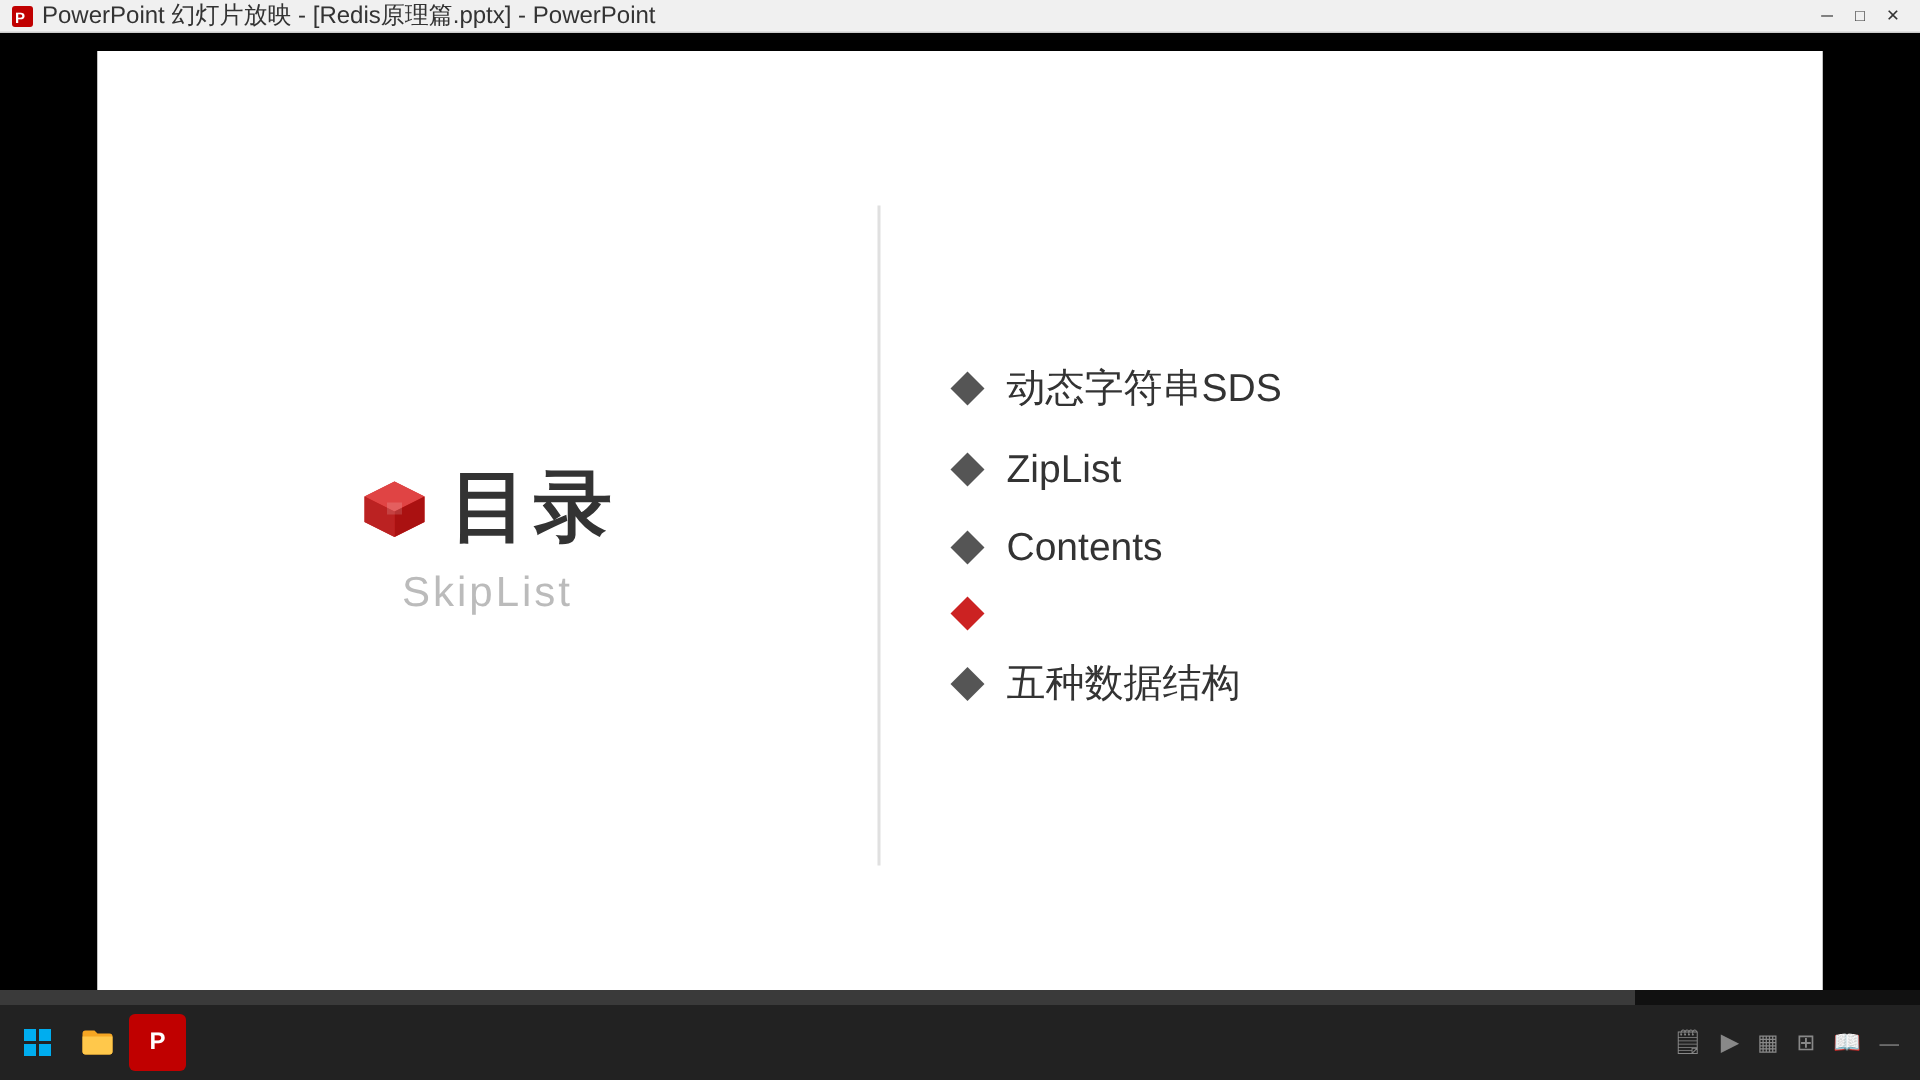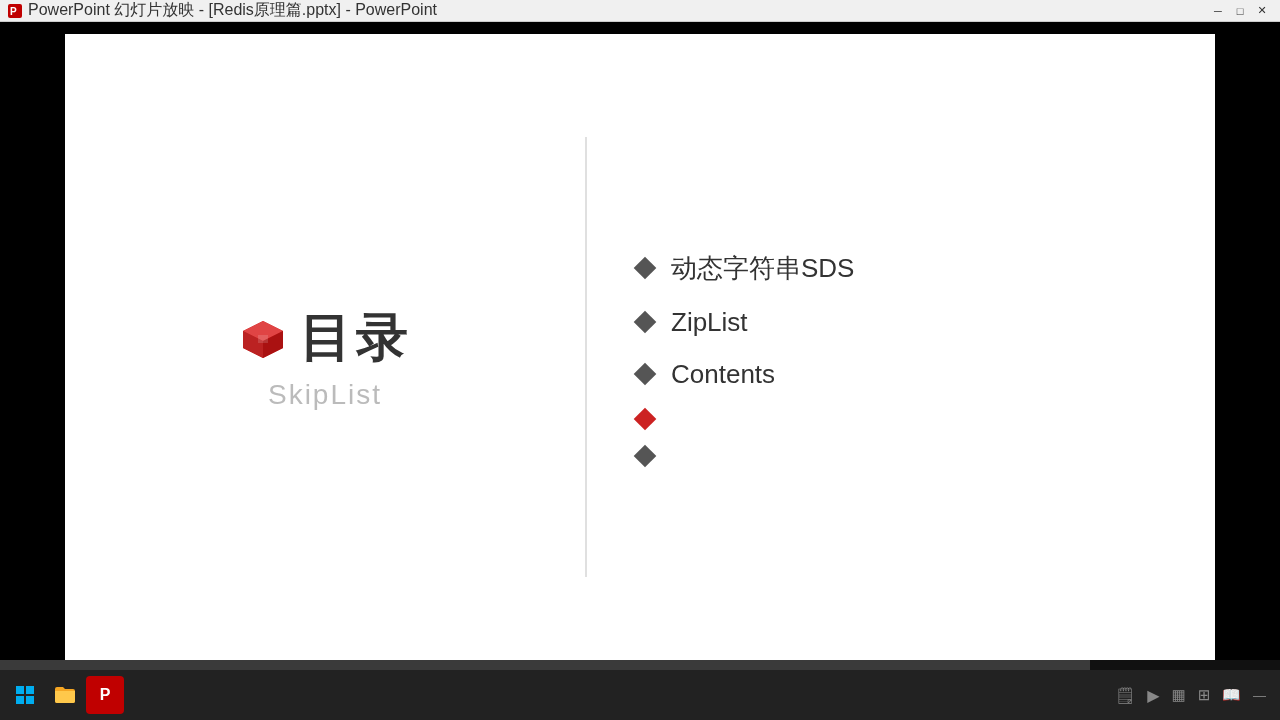--- a/index.html
+++ b/index.html
@@ -283,20 +283,21 @@
           </div>
           <div class="list-item">
             <div class="diamond gray"></div>
             <span class="item-text ">Contents</span>
           </div>
           <div class="list-item">
             <div class="diamond red"></div>
           </div>
           <div class="list-item">
             <div class="diamond gray"></div>
+            <span class="item-text ">五种数据结构</span>
           </div>
         </div>
 
     </div>
   </div>
 </div>
 
 <div class="scroll-line">
   <div class="scroll-line-inner"></div>
 </div>

